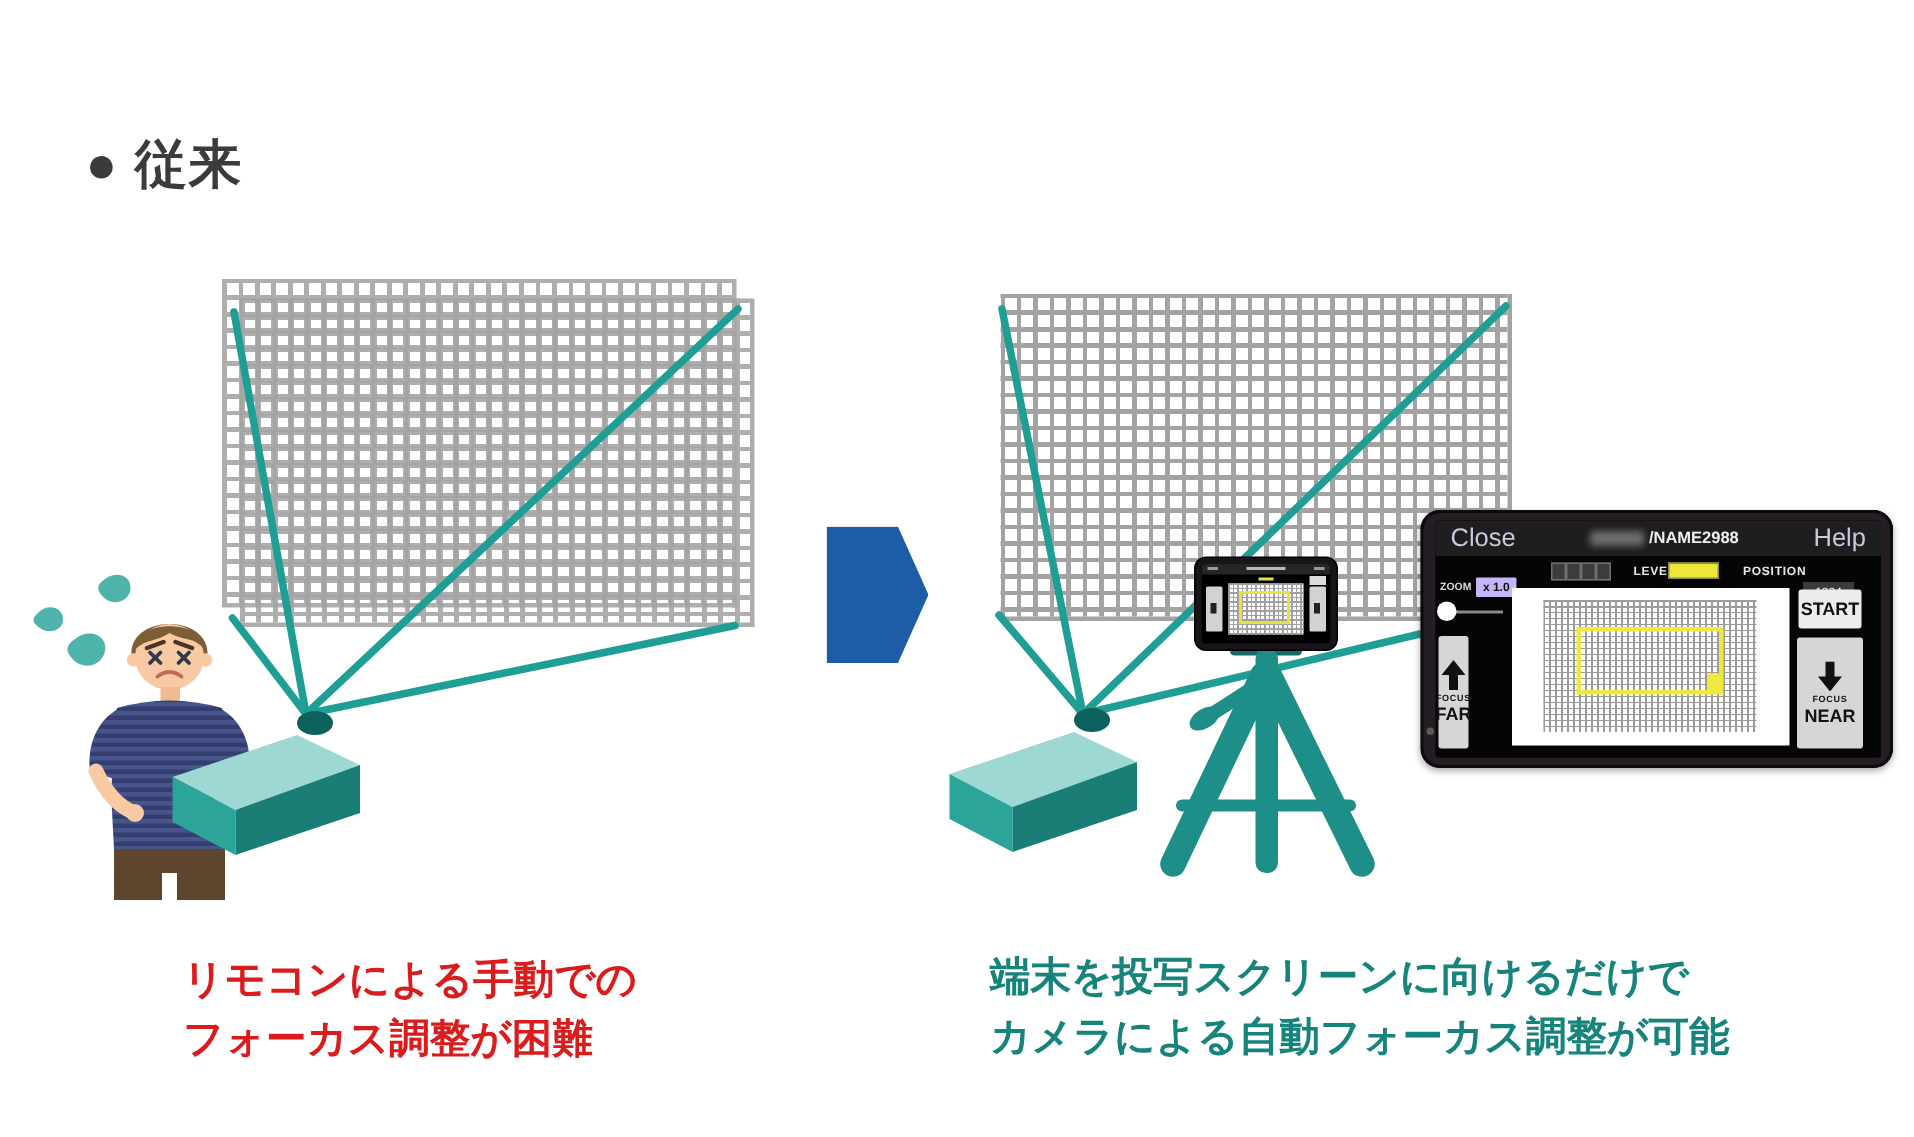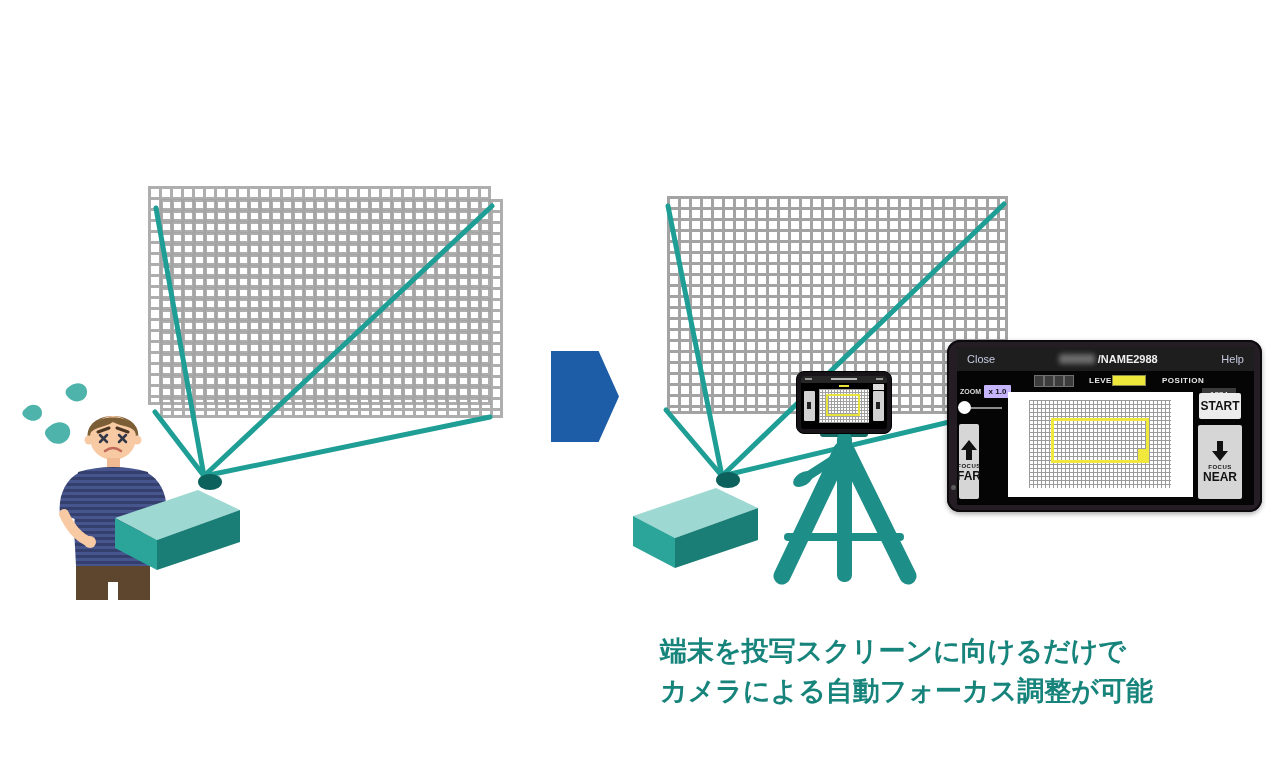--- a/index.html
+++ b/index.html
@@ -29,21 +29,21 @@
     clip-path:polygon(0 0,70% 0,100% 50%,70% 100%,0 100%);}
 
   
   .tablet{position:absolute;left:947px;top:340px;width:315px;height:172px;background:#241e24;
     border-radius:13px;box-shadow:0 2px 5px rgba(0,0,0,.35), inset 0 0 0 2px #0c0a0c;}
   .cam-dot{position:absolute;left:4px;bottom:22px;width:5px;height:5px;border-radius:50%;background:#5a5a5a;}
   .tab-screen{position:absolute;left:10px;top:7px;width:297px;height:158px;background:#050505;
     border-radius:2px;overflow:hidden;}
   .tab-topbar{position:absolute;left:0;top:0;width:100%;height:24px;background:#1e1e1e;
     display:flex;align-items:center;justify-content:space-between;box-sizing:border-box;padding:0 10px;}
-  .tb-link{font-size:11px;color:#c7c9e0;}
+  .tb-link{font-size:17px;color:#c7c9e0;}
   .tb-title{font-size:11px;font-weight:700;color:#efefef;display:flex;align-items:center;}
   .blur-chip{display:inline-block;width:36px;height:10px;background:#7a7a7a;border-radius:2px;
     filter:blur(2.5px);opacity:.85;margin-right:3px;}
   .tab-body{position:absolute;left:0;top:24px;width:297px;height:134px;background:#050505;}
   .ph-box{position:absolute;top:4px;width:8px;height:10px;background:#3c3c3c;border:1px solid #6f6f6f;}
   .st-label{position:absolute;top:5px;font-size:8px;font-weight:700;color:#e9e9e9;letter-spacing:.5px;}
   .lvl-bar{position:absolute;left:155px;top:4px;width:34px;height:11px;background:#eee73b;border:1px solid #8a8a4a;box-sizing:border-box;}
   .pos-chip{position:absolute;left:245px;top:17px;width:34px;height:13px;background:#3a3a3a;color:#fff;
     font-size:8px;text-align:center;line-height:13px;}
   .zoom-label{position:absolute;left:3px;top:17px;font-size:7px;color:#ddd;font-weight:700;}
@@ -79,20 +79,21 @@
   .p-rect{position:absolute;left:7px;top:5px;width:34px;height:22px;border:2px solid #e8e33a;box-sizing:border-box;}
   .p-btn{position:absolute;top:15px;width:11px;height:30px;background:#d2d2d2;border-radius:1px;}
   .p-btn:after{content:"";position:absolute;left:3px;top:11px;width:4px;height:7px;background:#222;}
   .p-chip{position:absolute;left:72px;top:8px;width:11px;height:6px;background:#ddd;}
 </style>
 </head>
 <body>
 
 <div id="canvas">
 
+  <div class="hdr" style="left:57px;top:86px;">● 従来</div>
 
   <div class="abs" style="left:148px;top:186px;width:354px;height:232px;">
     <div class="mesh mesh-layer" style="left:0;top:0;"></div>
     <div class="mesh mesh-layer" style="left:12px;top:13px;"></div>
   </div>
 
   <div class="abs mesh" style="left:667px;top:196px;width:338px;height:215px;"></div>
 
   <svg class="abs" style="left:0;top:0;" width="1276" height="758">
     <g stroke="#1f9e96" stroke-width="5" stroke-linecap="round">
@@ -238,18 +239,22 @@
           <svg width="18" height="20" viewBox="0 0 18 20">
             <path d="M9,20 L1,10 L6,10 L6,0 L12,0 L12,10 L17,10 Z" fill="#111"></path>
           </svg>
           <span class="focus-small">FOCUS</span>
           <span class="focus-big">NEAR</span>
         </div>
       </div>
     </div>
   </div>
 
+  <div class="cap cap-left" style="left:122px;top:634px;">
+    <div>リモコンによる手動での</div>
+    <div>フォーカス調整が困難</div>
+  </div>
   <div class="cap cap-right" style="left:660px;top:631px;">
     <div>端末を投写スクリーンに向けるだけで</div>
     <div>カメラによる自動フォーカス調整が可能</div>
   </div>
 
 </div>
 
 </body></html>

